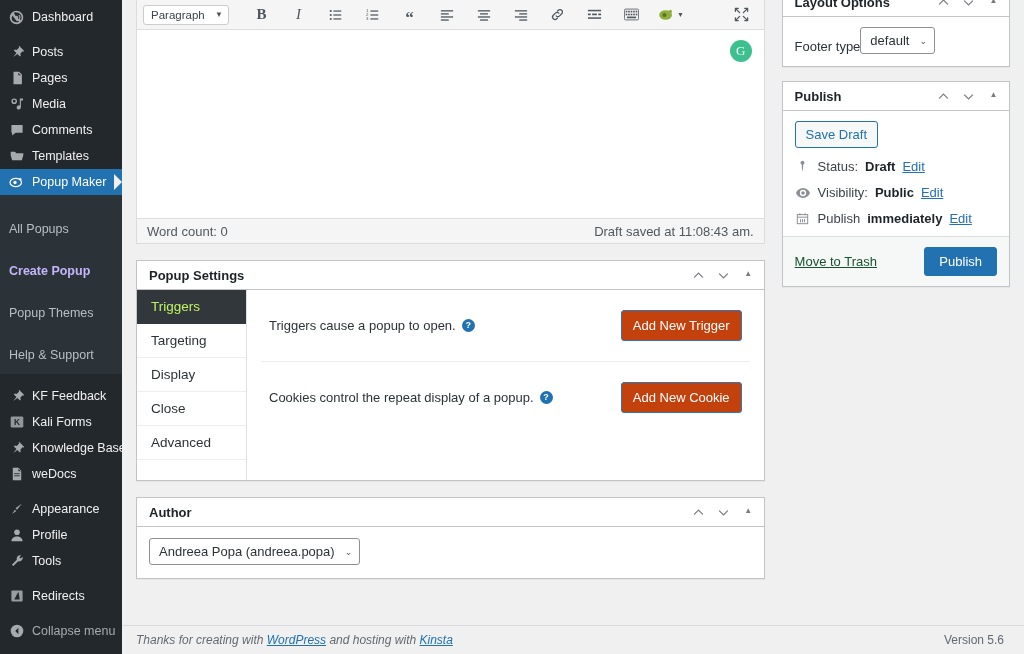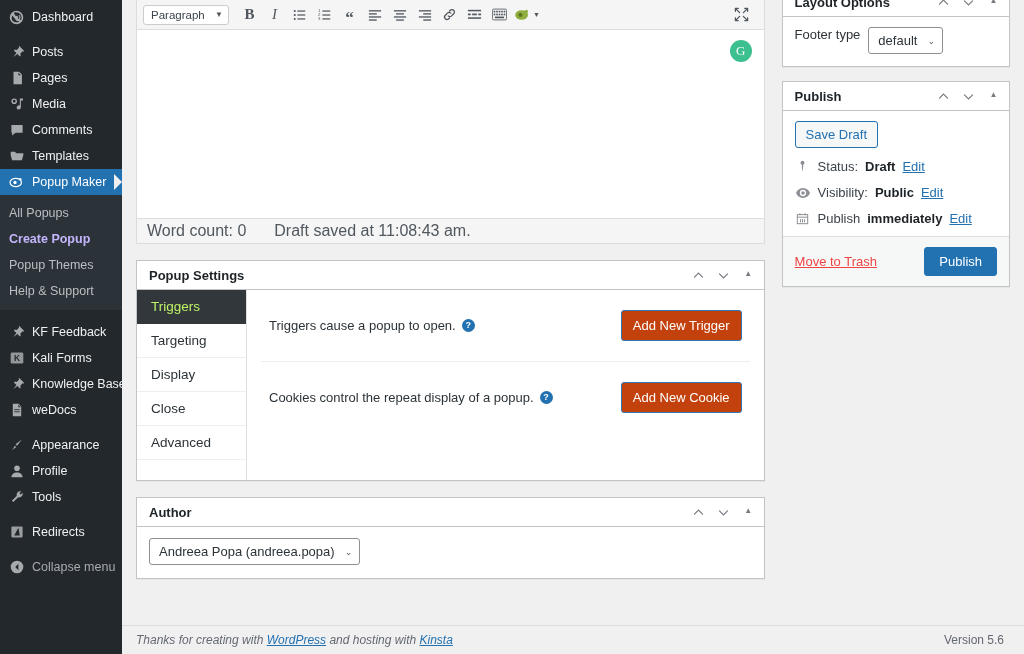--- a/index.html
+++ b/index.html
@@ -51,21 +51,21 @@
   .menu-item.current::after {
     content: ""; position: absolute; right: 0; top: 50%;
     margin-top: -8px;
     border-style: solid; border-width: 8px 0 8px 8px;
     border-color: transparent transparent transparent #f0f0f1;
   }
   .submenu { background: #2c3338; padding: 5px 0 6px 0; }
   .submenu .sub-item {
     display: block; padding: 5px 0 5px 9px;
     color: #b9bfc4; font-size: 12.5px; line-height: 16px;
-    cursor: pointer; white-space: nowrap;
+    cursor: pointer; white-space: nowrap; margin-top: 16px;
   }
   .submenu .sub-item.current { color: #c4b5fd; font-weight: bold; }
   .submenu .sub-item.accent { color: #adff2f; }
   #collapse-menu { color: #a7aaad; }
   #collapse-menu .mlabel { color: #a7aaad; }
 
   
   #wpbody {
     flex: 1; height: 654px; position: relative;
     background: #f0f0f1;
@@ -86,21 +86,21 @@
     border: 1px solid #dcdcde;
     border-top: none;
     margin-top: 0;
   }
   #ed-toolbar {
     background: #f5f5f5;
     border-bottom: 1px solid #ddd;
     height: 30px;
     display: flex; align-items: center;
     padding: 0 8px 0 6px;
-    gap: 0;
+    gap: 12px;
   }
   .mce-sel {
     height: 20px; min-width: 86px;
     background: #fff;
     border: 1px solid #ccc;
     border-radius: 3px;
     font-size: 11.5px; color: #3c434a;
     display: flex; align-items: center; justify-content: space-between;
     padding: 0 5px 0 7px;
     margin-right: 8px;
@@ -127,23 +127,23 @@
     width: 22px; height: 22px; border-radius: 50%;
     background: #3cc08f;
     display: flex; align-items: center; justify-content: center;
     color: #fff; font-size: 13px;
     font-family: "Liberation Serif", serif;
   }
   #ed-status {
     height: 25px;
     background: #f5f5f5;
     border-top: 1px solid #ddd;
-    display: flex; align-items: center; 
+    display: flex; align-items: center; justify-content: space-between;
     padding: 0 10px;
-    font-size: 16px; color: #50575e; gap: 28px;
+    font-size: 13px; color: #50575e;
   }
 
   
   .postbox {
     background: #fff;
     border: 1px solid #c3c4c7;
     box-shadow: 0 1px 1px rgba(0,0,0,.04);
     margin-top: 16px;
   }
   .postbox-header {
@@ -215,21 +215,21 @@
     cursor: pointer;
   }
   .wp-select .caret { margin-left: 10px; color: #50575e; font-size: 9px; }
 
   
   .side-box { background: #fff; border: 1px solid #c3c4c7; box-shadow: 0 1px 1px rgba(0,0,0,.04); }
   #layout-options { margin-top: -13px; }
   #layout-options .postbox-header { height: 29px; }
   .layout-body {
     padding: 10px 16px 12px 12px;
-    display: flex; align-items: flex-start; gap: 8px;
+    display: flex; align-items: flex-end; 
     font-size: 13px; color: #2c3338;
   }
   #publish-box { margin-top: 14px; }
   #major-publishing-actions, .pub-inner { }
   .pub-inner { padding: 10px 12px 10px 12px; }
   .btn-secondary {
     display: inline-block;
     background: #f6f7f7; color: #2271b1;
     border: 1px solid #2271b1; border-radius: 3px;
     font-size: 13px; line-height: 1;
@@ -243,21 +243,21 @@
   }
   .misc-row .micn { width: 16px; color: #8c8f94; display: inline-flex; justify-content: center; }
   .misc-row b { color: #1d2327; }
   a.edit-link { color: #2271b1; text-decoration: underline; cursor: pointer; }
   #pub-actions {
     border-top: 1px solid #dcdcde;
     background: #f6f7f7;
     padding: 10px 12px;
     display: flex; align-items: center; justify-content: space-between;
   }
-  .trash-link { color: #ef4444; text-decoration: underline; font-size: 13px; cursor: pointer; }
+  .trash-link { color: #14532d; text-decoration: underline; font-size: 13px; cursor: pointer; }
   #publish-btn {
     background: #2271b1; color: #fff;
     border: 1px solid #2271b1; border-radius: 3px;
     font-size: 13px; padding: 6px 14px; cursor: pointer;
     font-family: "Liberation Sans", sans-serif;
   }
 
   
   #wpfooter {
     position: absolute; left: 0; right: 0; bottom: 0;

